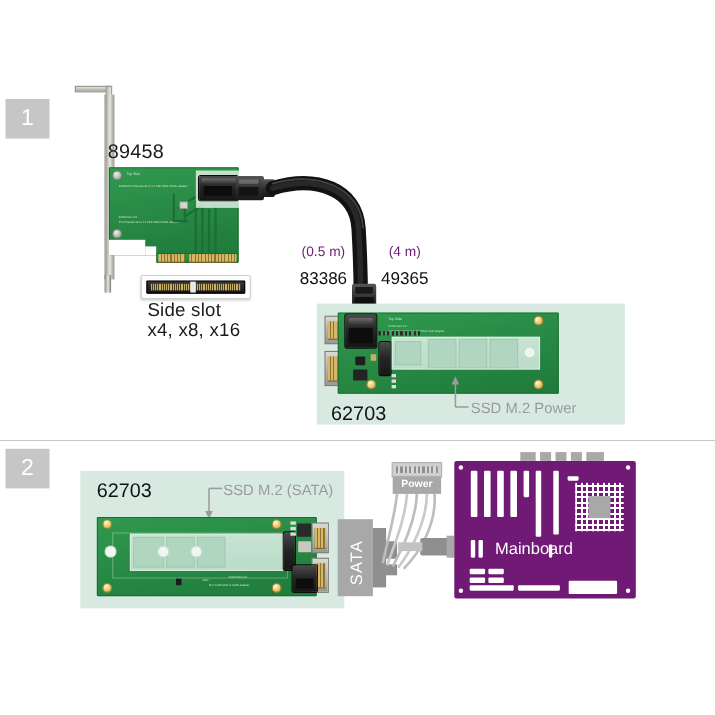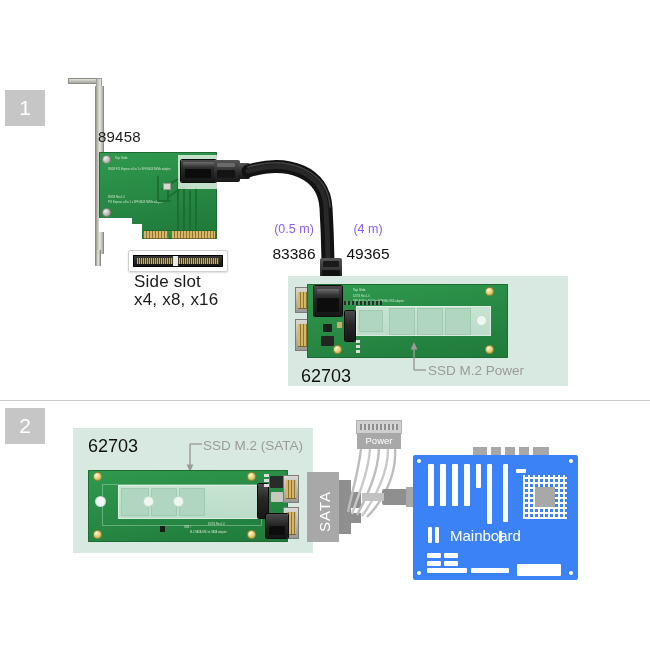--- a/index.html
+++ b/index.html
@@ -22,21 +22,21 @@
   }
 
   
   .divider{height:1px;background:#c9c9c9;width:650px;left:0;}
 
   
   .lbl{font-size:17px;color:#1b1b1b;letter-spacing:.2px;white-space:nowrap;}
   .lbl-num{font-size:18px;color:#111;white-space:nowrap;}
   .lbl-gray{font-size:13.5px;color:#9b9b9b;white-space:nowrap;}
   .lbl-cable{font-size:15.5px;color:#111;text-align:center;white-space:nowrap;margin-top:41px;}
-  .lbl-cable-sub{font-size:12.5px;color:#8b5cf6;text-align:center;white-space:nowrap;}
+  .lbl-cable-sub{font-size:12.5px;color:#701a75;text-align:center;white-space:nowrap;}
 
   
   .bracket-body{
     width:7px;background:linear-gradient(90deg,#9a9a92 0%,#cfcfc7 35%,#e8e8e2 55%,#a8a8a0 100%);
     border-left:1px solid #8e8e86;border-right:1px solid #8e8e86;
   }
   .bracket-top{
     height:5px;background:linear-gradient(180deg,#e3e3dd,#a5a59d);
     border:1px solid #8e8e86;
   }
@@ -120,41 +120,41 @@
   .gray-dark{background:#8f8f8f;}
   .gray-light{background:#c2c2c2;}
   .sata-text{
     color:#ffffff;font-size:15px;letter-spacing:1px;
     writing-mode:vertical-rl;text-orientation:mixed;
     transform:rotate(180deg);white-space:nowrap;
   }
   .power-text{color:#ffffff;font-size:9.5px;text-align:center;white-space:nowrap;}
 
   
-  .mb{background:#3b82f6;border-radius:2px;margin-top:36px;}
+  .mb{background:#701a75;border-radius:2px;}
   .mb-cut{background:#ffffff;border-radius:1px;}
   .mb-text{color:#ffffff;font-size:15px;white-space:nowrap;}
 </style>
 </head>
 <body>
 
 <div class="stage">
 
   <div class="abs divider" style="top:400px;"></div>
 
   <div class="abs step-badge" style="left:5px;top:90px;">1</div>
 
   <div class="abs" style="left:68px;top:78px;width:32px;height:8px;">
     <div class="abs bracket-top" style="left:0;top:0;width:30px;height:4px;"></div>
   </div>
   <div class="abs bracket-tip" style="left:96px;top:78px;width:4px;height:12px;"></div>
   <div class="abs bracket-body" style="left:95px;top:86px;height:168px;"></div>
   <div class="abs bracket-body" style="left:95px;top:250px;height:16px;width:4px;"></div>
 
-  <div class="abs lbl" style="left:98px;top:128px;font-size:15px;">89458</div>
+  <div class="abs lbl" style="left:98px;top:128px;font-size:18px;">89458</div>
 
   <div class="abs" style="left:99px;top:152px;width:118px;height:96px;">
 
     <div class="abs pcb" style="left:0;top:0;width:118px;height:80px;"></div>
 
     <div class="abs pcb-notch" style="left:0;top:66px;width:33px;height:14px;"></div>
     <div class="abs pcb-notch" style="left:33px;top:72px;width:10px;height:8px;"></div>
 
     <div class="abs pcb" style="left:43px;top:78px;width:75px;height:9px;"></div>
 
@@ -338,21 +338,21 @@
   <div class="abs gray-block" style="left:307px;top:472px;width:32px;height:70px;">
     <div class="abs sata-text" style="left:9px;top:10px;height:50px;">SATA</div>
   </div>
   <div class="abs gray-dark" style="left:339px;top:480px;width:12px;height:54px;"></div>
   <div class="abs gray-dark" style="left:351px;top:492px;width:10px;height:16px;"></div>
   <div class="abs gray-dark" style="left:347px;top:513px;width:14px;height:10px;"></div>
 
   <div class="abs" style="left:357px;top:421px;width:44px;height:12px;background:#cfcfcf;box-shadow:0 0 0 1px #b0b0b0;">
     <div class="abs" style="left:3px;top:3px;width:38px;height:6px;background:repeating-linear-gradient(90deg,#8f8f8f 0 2px,#d8d8d8 2px 4px);"></div>
   </div>
-  <div class="abs gray-block" style="left:357px;top:433px;width:44px;height:16px;">
+  <div class="abs gray-block" style="left:357px;top:433px;width:44px;height:16px;font-weight:bold;">
     <div class="abs power-text" style="left:0;top:2px;width:44px;">Power</div>
   </div>
 
   <svg class="abs" style="left:350px;top:448px;width:66px;height:72px;overflow:visible;">
     <path d="M 11,1 C 8,26 2,44 -2,64" stroke="#bdbdbd" stroke-width="2.4" fill="none"></path>
     <path d="M 20,1 C 18,26 8,48 2,66" stroke="#c9c9c9" stroke-width="2.4" fill="none"></path>
     <path d="M 29,1 C 28,26 16,50 7,67" stroke="#bdbdbd" stroke-width="2.4" fill="none"></path>
     <path d="M 38,1 C 38,26 24,52 12,68" stroke="#c9c9c9" stroke-width="2.4" fill="none"></path>
     <path d="M 45,1 C 47,28 32,54 17,69" stroke="#bdbdbd" stroke-width="2.4" fill="none"></path>
   </svg>

